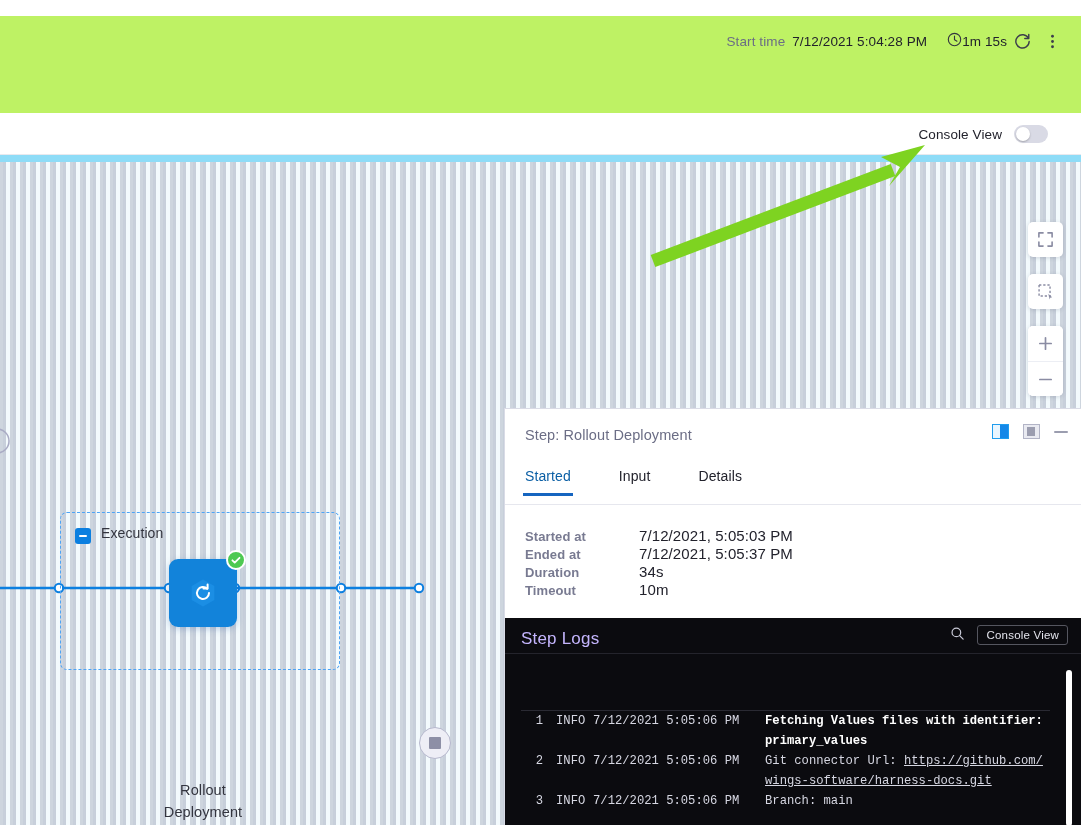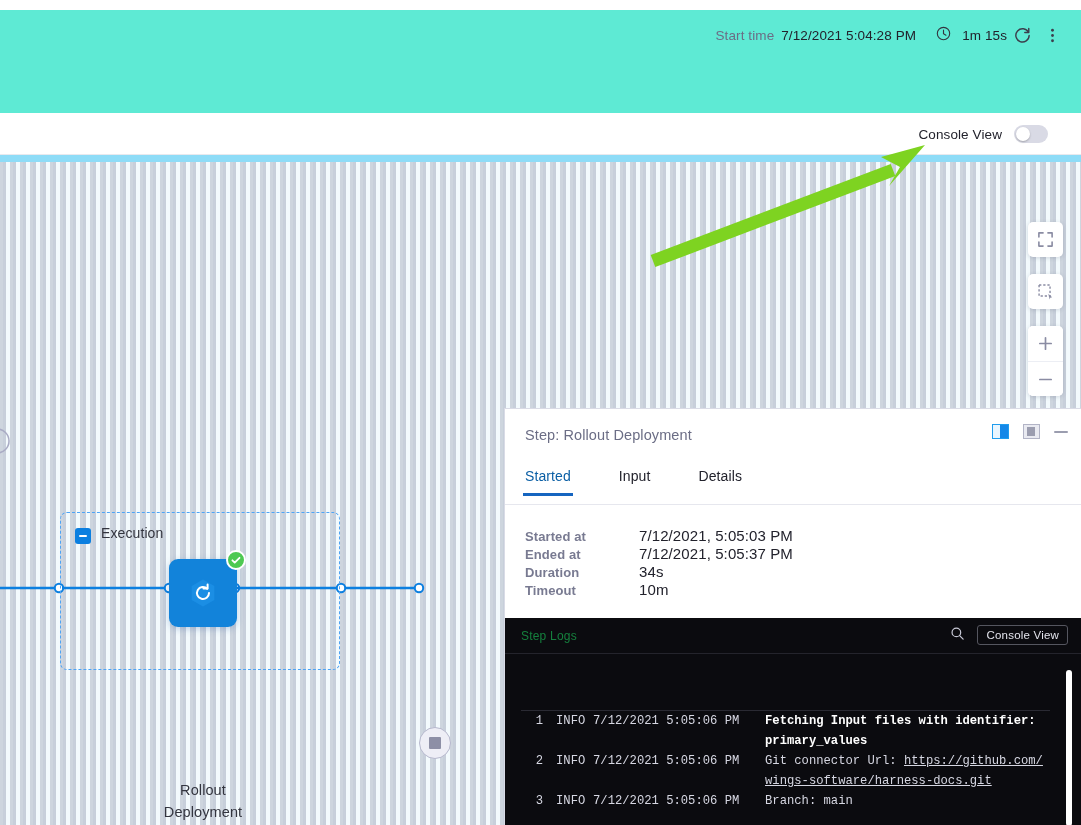--- a/index.html
+++ b/index.html
@@ -6,36 +6,36 @@
   html, body {
     width: 1081px; height: 825px;
     font-family: "Liberation Sans", sans-serif;
     background: #ffffff;
     overflow: hidden;
   }
   #app { position: relative; width: 1081px; height: 825px; }
 
   
   .topbar {
-    position: absolute; left: 0; top: 10px; width: 1081px; height: 112px;
-    background: #5eead4;
+    position: absolute; left: 0; top: 16px; width: 1081px; height: 112px;
+    background: #bef264;
     border-bottom: 1px solid #e8e9ee;
   }
   .topbar-right {
     position: absolute; right: 14px; top: 8px;
     display: flex; align-items: center; gap: 0px;
     height: 34px;
   }
   .start-label {
     font-size: 13.5px; color: #6b6d85; margin-right: 7px; letter-spacing: .1px;
   }
   .start-value {
     font-size: 13.5px; color: #22222c; font-weight: 400; letter-spacing: .1px;
   }
-  .dur-wrap { display: flex; align-items: center; gap: 11px; margin-left: 20px; }
+  .dur-wrap { display: flex; align-items: center; gap: 0; margin-left: 20px; }
   .dur-value { font-size: 13.5px; color: #22222c; letter-spacing: .1px; }
   .icon-btn {
     width: 30px; height: 30px; display: flex; align-items: center; justify-content: center;
     cursor: pointer; border-radius: 4px;
   }
   .icon-btn:first-of-type { margin-left: 18px; }
 
   
   .cv-strip {
     position: absolute; left: 0; top: 113px; width: 1081px; height: 42px;
@@ -183,21 +183,21 @@
 
   
   .logs {
     position: absolute; left: 0; top: 209px; width: 577px; height: 208px; background: #0b0b0f;
     overflow: hidden;
   }
   .logs-head {
     position: absolute; left: 0; top: 0; width: 577px; height: 36px;
     border-bottom: 1px solid #24242c;
   }
-  .logs-title { position: absolute; left: 16px; top: 11px; font-size: 12px; color: #15803d; letter-spacing: .2px; }
+  .logs-title { position: absolute; left: 16px; top: 11px; font-size: 17px; color: #c4b5fd; letter-spacing: .2px; }
   .logs-head-right { position: absolute; right: 14px; top: 7px; display: flex; align-items: center; gap: 12px; }
   .cv-btn {
     border: 1px solid #55565f; border-radius: 3px; padding: 3px 8px;
     font-size: 11.5px; color: #e3e4ec; cursor: pointer; letter-spacing: .2px;
     font-family: "Liberation Sans", sans-serif;
   }
   .log-group {
     position: absolute; left: 16px; top: 53px; width: 529px; height: 32px;
     background: #1b1b22; border-radius: 4px; display: flex; align-items: center; cursor: pointer;
   }
@@ -391,21 +391,21 @@
         </div>
       </div>
 
       <div class="log-sep"></div>
 
       <div class="log-lines">
         <div class="log-row">
           <span class="lr-num">1</span>
           <span class="lr-lvl">INFO</span>
           <span class="lr-ts">7/12/2021 5:05:06 PM</span>
-          <span class="lr-msg bold">Fetching Input files with identifier: primary_values</span>
+          <span class="lr-msg bold">Fetching Values files with identifier: primary_values</span>
         </div>
         <div class="log-row">
           <span class="lr-num">2</span>
           <span class="lr-lvl">INFO</span>
           <span class="lr-ts">7/12/2021 5:05:06 PM</span>
           <span class="lr-msg"><span>Git connector Url: </span><span class="lr-link">https://github.com/wings-software/harness-docs.git</span></span>
         </div>
         <div class="log-row">
           <span class="lr-num">3</span>
           <span class="lr-lvl">INFO</span>

